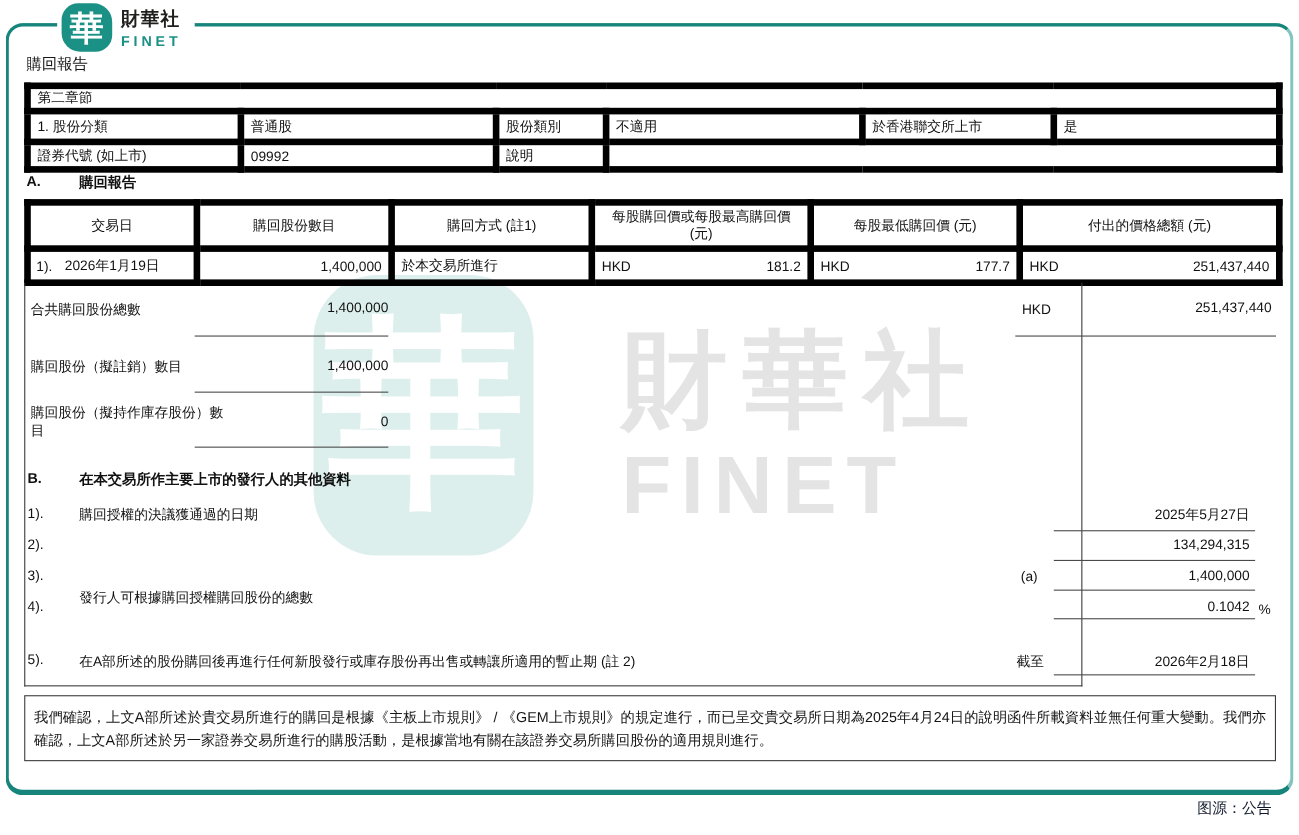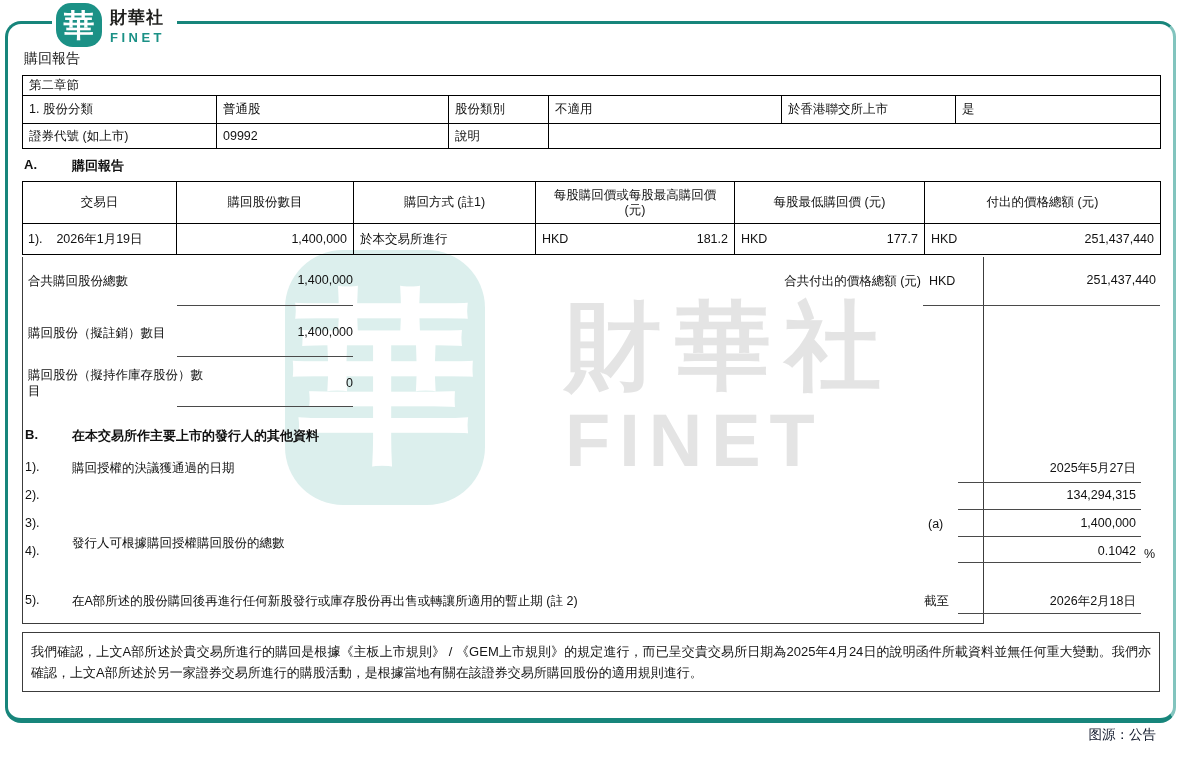--- a/index.html
+++ b/index.html
@@ -28,21 +28,21 @@
                display:flex; align-items:center; justify-content:center; }
   .logo-mark span { color:#fff; font-size:31px; font-weight:700; line-height:1; }
   .logo-cn { font-size:17px; font-weight:700; color:#1f1f1d; letter-spacing:1px; }
   .logo-en { font-size:13px; font-weight:700; color:#1b9186; letter-spacing:3.5px; margin-top:1px; }
 
   .content { position:absolute; left:22px; top:50px; width:1138px; height:700px; z-index:1; font-size:12.5px; }
 
   .doc-title { position:absolute; left:2px; top:0px; font-size:14px; color:#161616; }
 
   table { border-collapse:collapse; width:1138px; table-layout:fixed; background:transparent; }
-  td, th { border:1px solid #000000; padding:0 6px; font-size:12.5px; font-weight:400; overflow:hidden; white-space:nowrap; }
+  td, th { border:6px solid #000000; padding:0 6px; font-size:12.5px; font-weight:400; overflow:hidden; white-space:nowrap; }
 
   .t1 { position:absolute; left:0; top:25px; }
   .t1 .r1 td { height:20px; }
   .t1 .r2 td { height:28px; }
   .t1 .r3 td { height:25px;margin-top:36px; }
 
   .sec-heading { position:absolute; left:2px; display:flex; font-weight:700; font-size:13px; }
   .sec-heading .sec-label { width:48px; }
   .heading-a { top:107px; }
 
@@ -182,21 +182,20 @@
       </tr>
     </tbody>
       </table>
 
     <div class="ext">
 
       <span class="lab" style="left:5px; top:16px;">合共購回股份總數</span>
       <span class="val" style="left:154px; width:176px; top:16px;">1,400,000</span>
       <div class="ul" style="left:154px; width:176px; top:48px;"></div>
 
-      <span class="val" style="left:560px; width:338px; top:16px;">合共付出的價格總額 (元)</span>
       <span class="lab" style="left:906px; top:16px;">HKD</span>
       <span class="val" style="left:900px; width:233px; top:16px;">251,437,440</span>
       <div class="ul" style="left:900px; width:237px; top:48px;"></div>
 
       <span class="lab" style="left:5px; top:68px;">購回股份（擬註銷）數目</span>
       <span class="val" style="left:154px; width:176px; top:68px;">1,400,000</span>
       <div class="ul" style="left:154px; width:176px; top:99px;"></div>
 
       <span class="lab lab-wrap" style="left:5px; top:110px; width:182px;">購回股份（擬持作庫存股份）數目</span>
       <span class="val" style="left:154px; width:176px; top:119px;">0</span>

